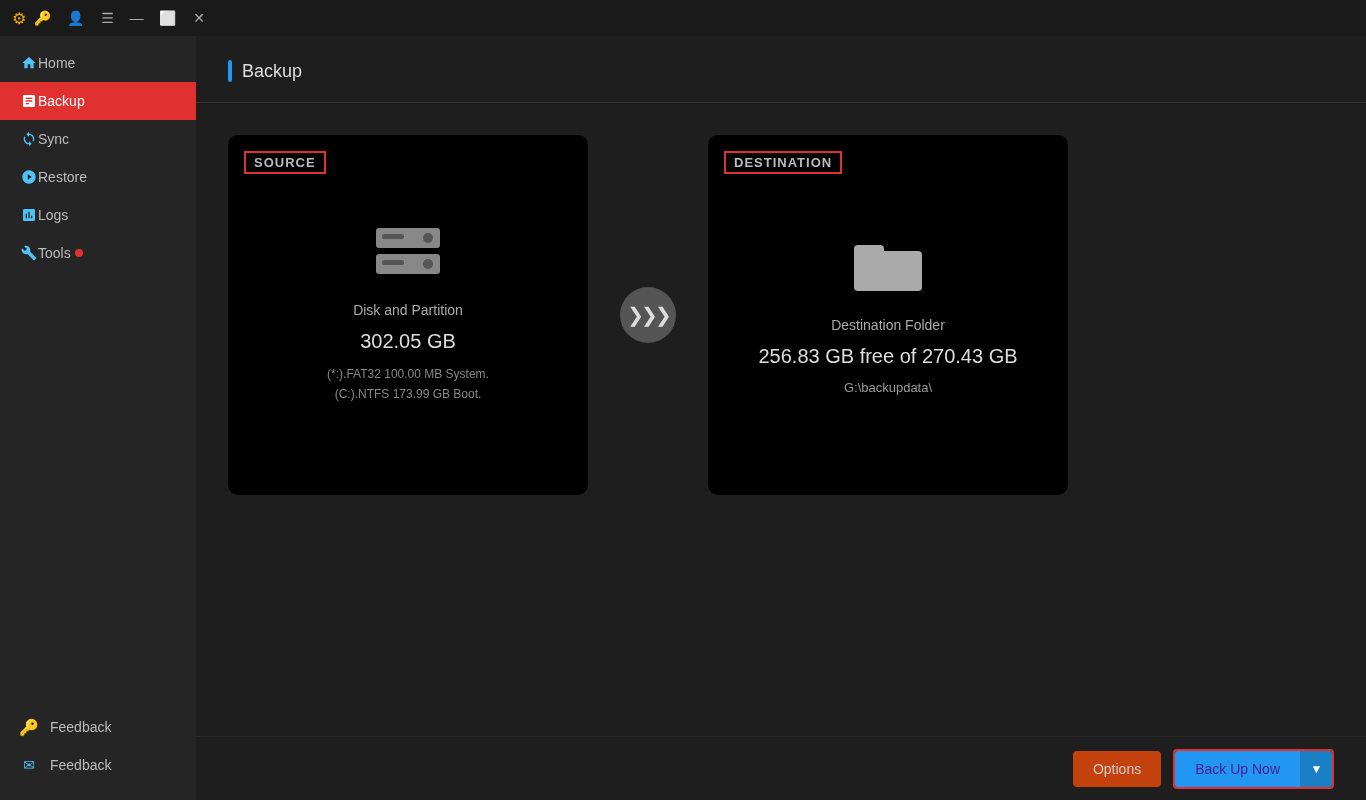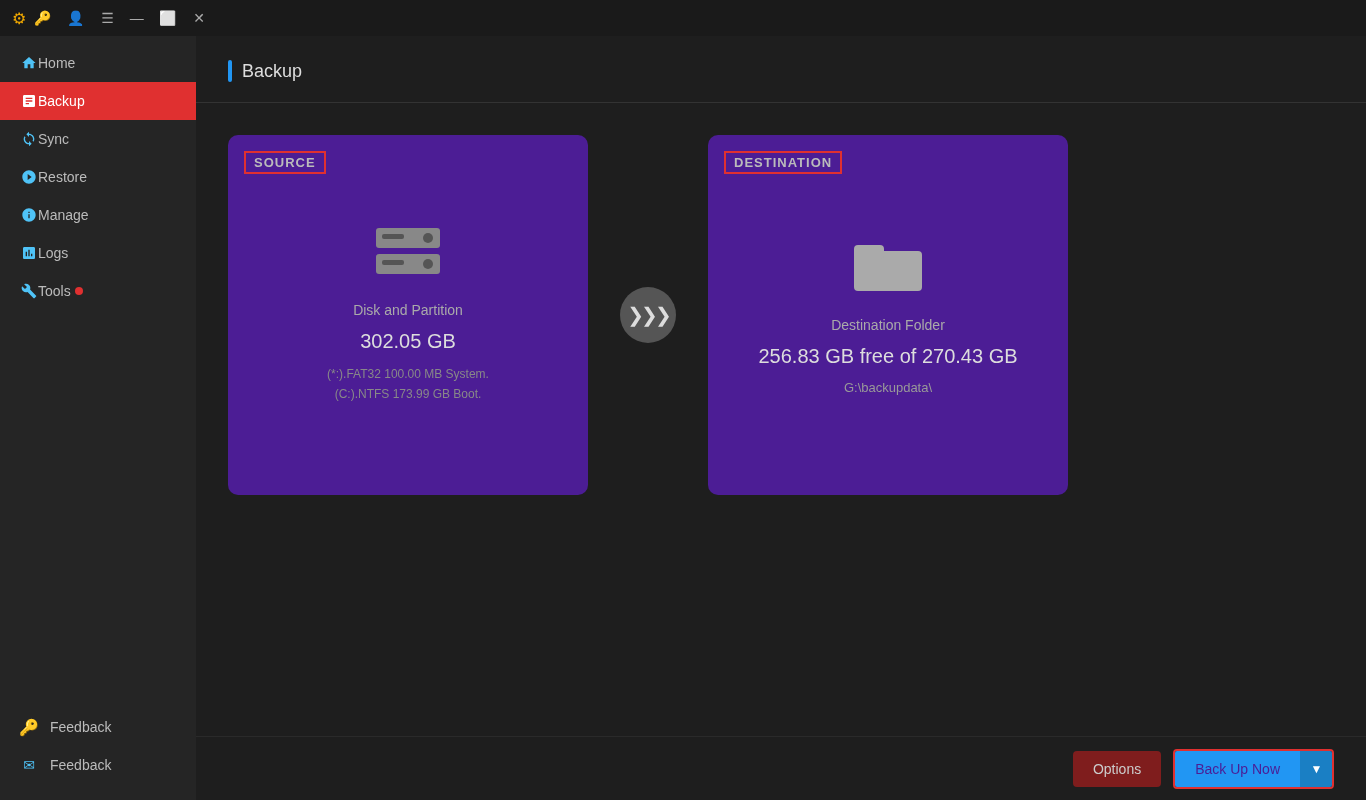--- a/index.html
+++ b/index.html
@@ -137,21 +137,21 @@
     
     #cards-row {
       display: flex;
       align-items: center;
       gap: 0;
     }
 
     .backup-card {
       width: 360px;
       height: 360px;
-      background: #4c1d95;
+      background: #000000;
       border-radius: 10px;
       position: relative;
       display: flex;
       flex-direction: column;
       align-items: center;
       justify-content: center;
       cursor: pointer;
       padding: 24px;
     }
 
@@ -223,21 +223,21 @@
       align-items: center;
       justify-content: flex-end;
       padding: 0 32px;
       gap: 12px;
       border-top: 1px solid #2a2a2a;
       margin-top: auto;
     }
 
     #options-btn {
       padding: 10px 20px;
-      background: #7f1d1d;
+      background: #c2410c;
       color: #ccc;
       border: none;
       border-radius: 4px;
       font-size: 14px;
       cursor: pointer;
     }
 
     #backup-now-group {
       display: flex;
       border: 2px solid #e03030;
@@ -314,28 +314,20 @@
 
     <div class="nav-item">
       <span class="nav-icon">
         <svg width="16" height="16" viewBox="0 0 24 24" fill="#4fc3f7">
             <path d="M12 2C6.48 2 2 6.48 2 12s4.48 10 10 10 10-4.48 10-10S17.52 2 12 2zm-2 14.5v-9l6 4.5-6 4.5z"></path>
           </svg>
       </span>
       <span class="nav-label">Restore</span>
     </div>
 
-    <div class="nav-item">
-      <span class="nav-icon">
-        <svg width="16" height="16" viewBox="0 0 24 24" fill="#4fc3f7">
-            <path d="M12 2C6.48 2 2 6.48 2 12s4.48 10 10 10 10-4.48 10-10S17.52 2 12 2zm1 15h-2v-6h2v6zm0-8h-2V7h2v2z"></path>
-          </svg>
-      </span>
-      <span class="nav-label">Manage</span>
-    </div>
 
     <div class="nav-item">
       <span class="nav-icon">
         <svg width="16" height="16" viewBox="0 0 24 24" fill="#4fc3f7">
             <path d="M19 3H5c-1.1 0-2 .9-2 2v14c0 1.1.9 2 2 2h14c1.1 0 2-.9 2-2V5c0-1.1-.9-2-2-2zM9 17H7v-7h2v7zm4 0h-2V7h2v10zm4 0h-2v-4h2v4z"></path>
           </svg>
       </span>
       <span class="nav-label">Logs</span>
     </div>
 

